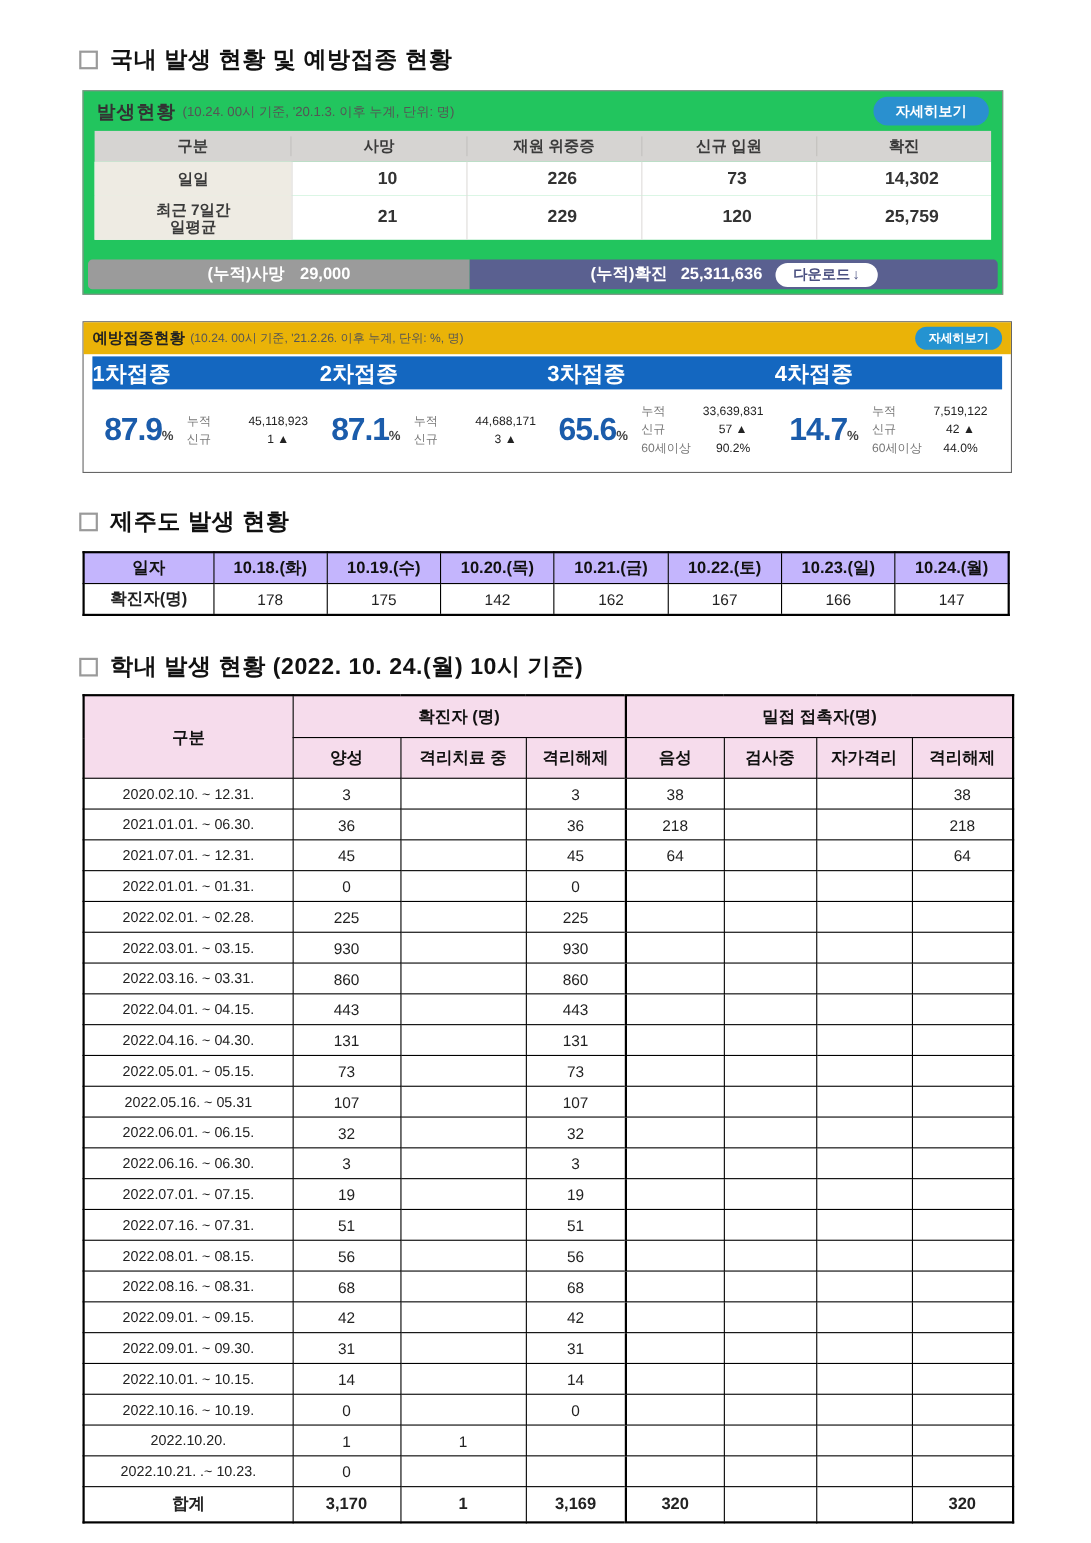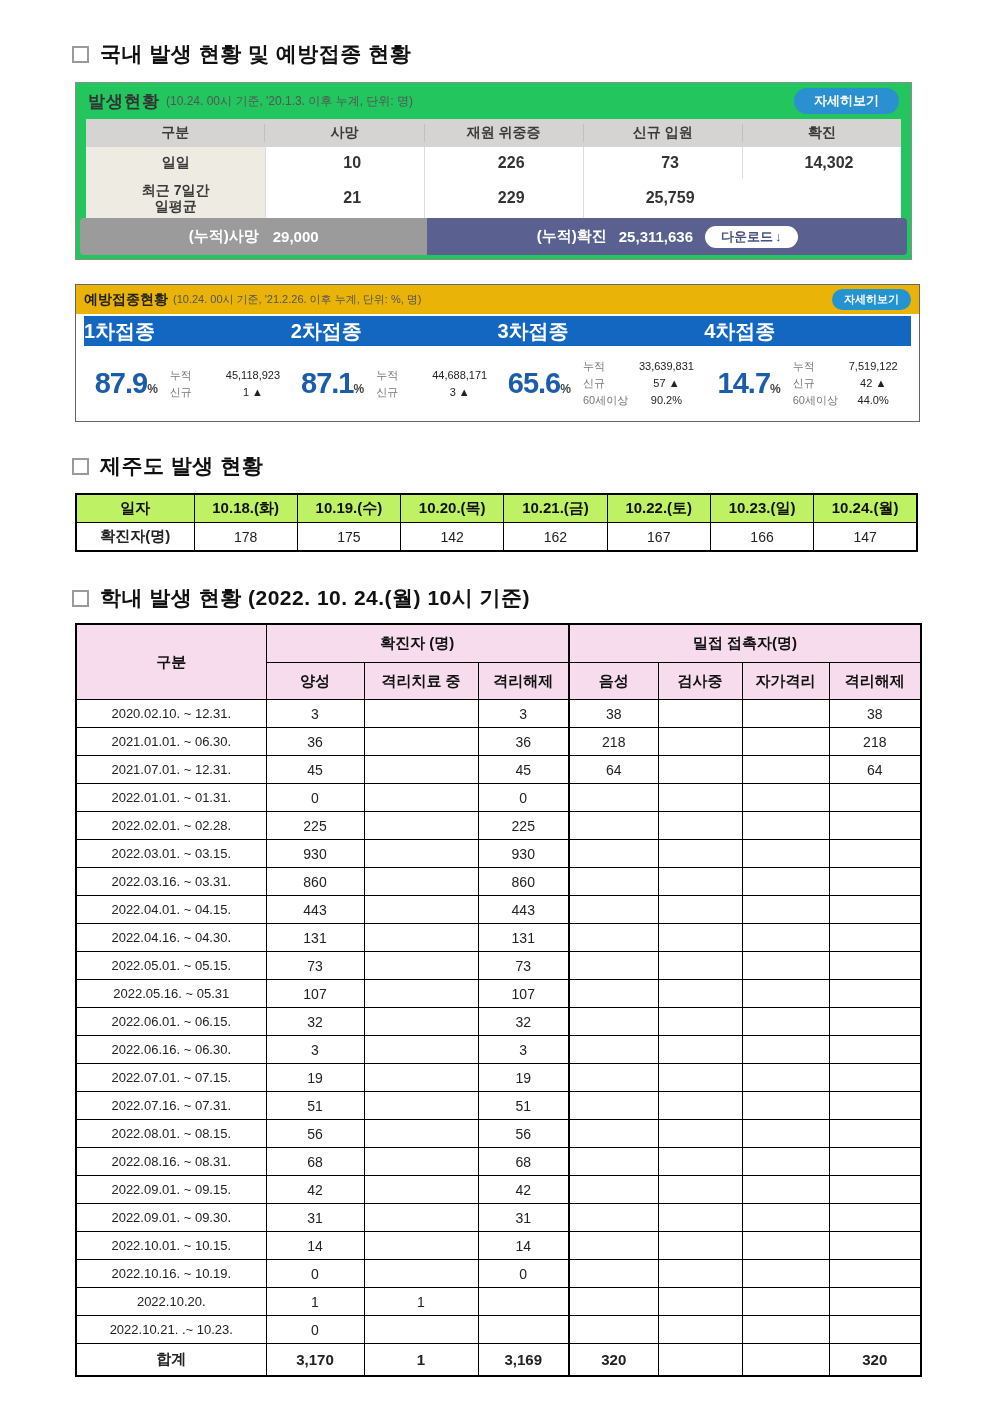--- a/index.html
+++ b/index.html
@@ -23,21 +23,21 @@
   .occ-hrow{display:flex;background:#d6d4d2;height:28px;align-items:center;}
   .occ-hrow .c{font-size:14px;font-weight:bold;color:#3a3a3a;text-align:center;}
   .c-label{width:22%;}
   .c-val{width:19.5%;border-left:1px solid #c2c0be;}
   .occ-drow{display:flex;background:#fff;align-items:stretch;}
   .occ-drow .c{display:flex;align-items:center;justify-content:center;}
   .occ-drow .c-label{background:#eeebe3;font-size:14px;font-weight:bold;color:#3a3a3a;text-align:center;white-space:pre-line;line-height:1.15;}
   .occ-drow .c-val{font-size:16px;font-weight:bold;color:#333;border-left:1px solid #dedcda;padding-left:14px;box-sizing:border-box;text-align:right;}
   .r1{height:31px;}
   .r2{height:40px;}
-  .occ-footer{display:flex;height:37px;margin:0 4px 4px 4px;}
+  .occ-footer{display:flex;height:27px;margin:18px 4px 4px 4px;}
   .occ-foot-gray{width:42%;background:#9b9b9b;border-radius:4px 0 0 4px;display:flex;align-items:center;justify-content:center;gap:14px;color:#fff;font-weight:bold;font-size:15px;}
   .occ-foot-navy{width:58%;background:#5a6090;border-radius:0 4px 4px 0;display:flex;align-items:center;justify-content:center;gap:12px;color:#fff;font-weight:bold;font-size:15px;}
   .dl-pill{background:#fff;color:#4a5080;border:none;border-radius:13px;padding:2px 16px;font-size:13px;font-weight:bold;font-family:inherit;cursor:pointer;display:flex;align-items:center;gap:2px;}
 
   
   .vax-box{margin:24px 0 0 75px;width:845px;border:1px solid #666;box-sizing:border-box;background:#fff;}
   .vax-title-row{background:#eab308;display:flex;align-items:center;padding:4px 8px;}
   .vax-title{font-size:14px;font-weight:bold;color:#222;}
   .vax-subtitle{font-size:11px;color:#555;margin-left:5px;}
   .pill-small{margin-left:auto;background:#2493d1;color:#fff;border:none;border-radius:11px;padding:3px 12px;font-size:11px;font-weight:bold;font-family:inherit;cursor:pointer;}
@@ -48,21 +48,21 @@
   .vax-pct{font-size:29px;font-weight:bold;color:#1b5cab;letter-spacing:-1px;}
   .vax-unit{font-size:12px;color:#444;font-weight:bold;}
   .vax-detail{font-size:11px;line-height:1.55;}
   .vax-srow{display:flex;gap:10px;}
   .vax-k{color:#777;min-width:46px;}
   .vax-v{color:#222;flex:1;text-align:center;white-space:nowrap;}
 
   
   .jeju-table{margin:13px 0 0 75px;width:843px;border-collapse:collapse;border:2px solid #000;table-layout:fixed;}
   .jeju-table th,.jeju-table td{border:1px solid #000;height:27px;text-align:center;padding:0;}
-  .jeju-table th{background:#bef264;font-size:15px;font-weight:bold;color:#111;}
+  .jeju-table th{background:#c4b5fd;font-size:15px;font-weight:bold;color:#111;}
   .jeju-table td{font-size:14px;color:#222;background:#fff;}
   .jeju-table .rowhead{background:#fff;font-size:15px;font-weight:bold;}
 
   
   .school-table{margin:11px 0 0 75px;width:845px;border-collapse:collapse;border:2px solid #000;table-layout:fixed;}
   .school-table th,.school-table td{border:1px solid #000;padding:0;text-align:center;}
   .school-table thead th{background:#f6dcec;font-size:15px;font-weight:bold;color:#111;}
   .school-table thead tr:nth-child(1) th{height:37px;}
   .school-table thead tr:nth-child(2) th{height:36px;}
   .school-table td{height:27px;font-size:14px;color:#222;background:#fff;}
@@ -102,20 +102,21 @@
         <div class="c c-val">10</div>
         <div class="c c-val">226</div>
         <div class="c c-val">73</div>
         <div class="c c-val">14,302</div>
       </div>
       <div class="occ-drow r2">
         <div class="c c-label">최근 7일간
 일평균</div>
         <div class="c c-val">21</div>
         <div class="c c-val">229</div>
+        <div class="c c-val">120</div>
         <div class="c c-val">25,759</div>
       </div>
     </div>
     <div class="occ-footer">
       <div class="occ-foot-gray">
         <span>(누적)사망</span>
         <span>29,000</span>
       </div>
       <div class="occ-foot-navy">
         <span>(누적)확진</span>

